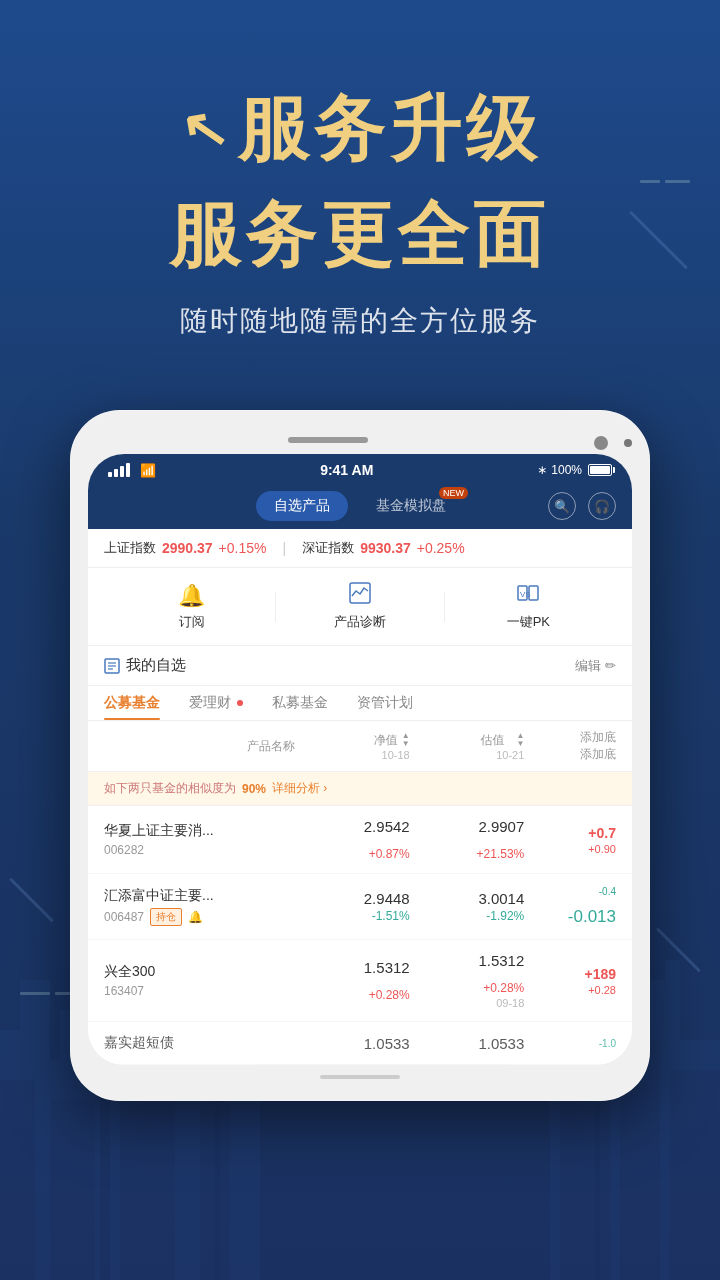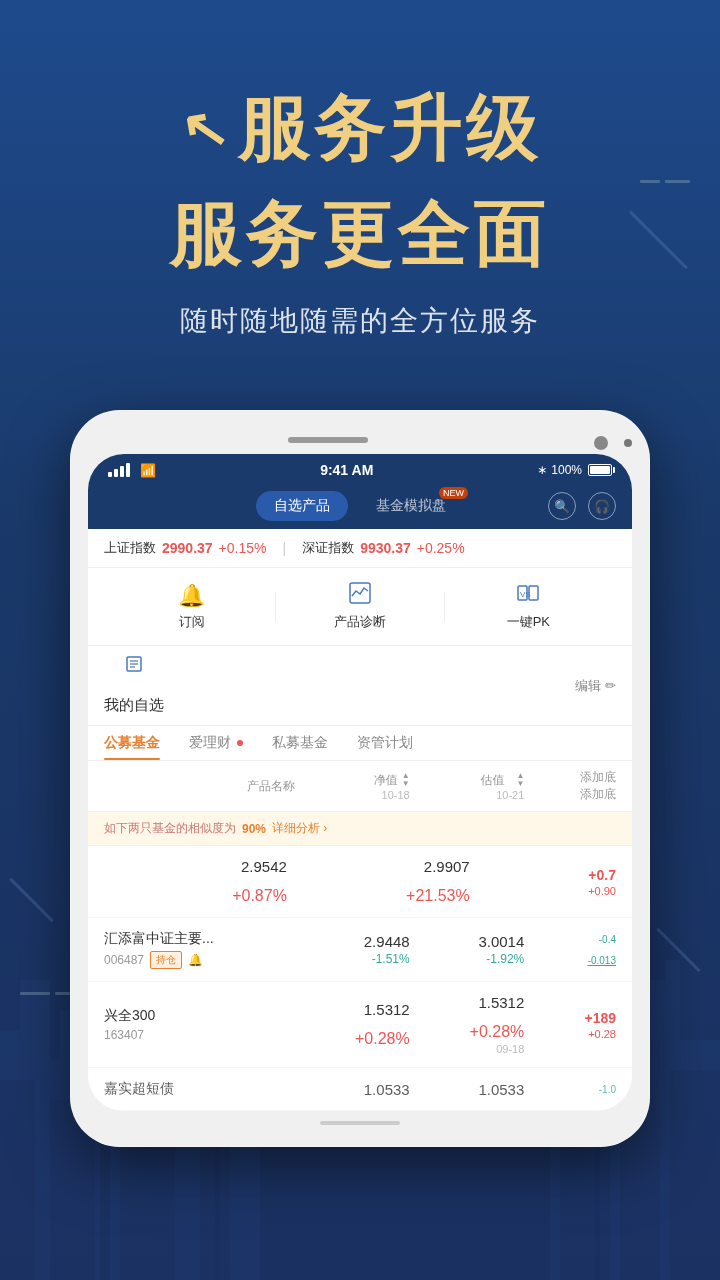--- a/index.html
+++ b/index.html
@@ -306,22 +306,21 @@
       align-items: center;
       padding: 10px 16px;
       border-bottom: 1px solid #eee;
     }
 
     .section-title {
       font-size: 15px;
       color: #333;
       display: flex;
       align-items: center;
-      gap: 24px;
-      flex-direction: column;
+      gap: 6px;
     }
 
     .section-edit {
       font-size: 13px;
       color: #888;
       display: flex;
       align-items: center;
       gap: 4px;
     }
 
@@ -454,21 +453,21 @@
       color: #aaa;
     }
 
     .nav-value {
       font-size: 15px;
       color: #333;
       font-weight: 500;
     }
 
     .nav-change-pos {
-      font-size: 16px;
+      font-size: 12px;
       color: #e55;
       margin-top: 12px;
     }
 
     .nav-change-neg {
       font-size: 12px;
       color: #3a9;
       margin-top: 2px;
     }
 
@@ -484,24 +483,23 @@
       font-weight: 500;
     }
 
     .add-sub-pos {
       font-size: 11px;
       color: #e55;
       margin-top: 2px;
     }
 
     .add-sub-neg {
-      font-size: 10px;
+      font-size: 17px;
       color: #3a9;
       margin-top: 10px;
-      text-decoration: underline;
     }
 
     .date-label {
       font-size: 11px;
       color: #bbb;
       margin-top: 2px;
     }
 
     
     .phone-speaker {
@@ -747,20 +745,26 @@
         </div>
 
         <div class="similarity-notice">
           <span>如下两只基金的相似度为</span>
           <span style="color:#e88030;font-weight:600">90%</span>
           <span class="similarity-link">详细分析 ›</span>
         </div>
 
         <div class="fund-row">
           <div class="fund-row-inner">
+            <div class="fund-info">
+              <div class="fund-name">华夏上证主要消...</div>
+              <div class="fund-code-row">
+                <span class="fund-code">006282</span>
+              </div>
+            </div>
             <div class="fund-nav-col">
               <div class="nav-value">2.9542</div>
               <div class="nav-change-pos">+0.87%</div>
             </div>
             <div class="fund-est-col">
               <div class="nav-value">2.9907</div>
               <div class="nav-change-pos">+21.53%</div>
             </div>
             <div class="fund-add-col">
               <div class="add-value-pos">+0.7</div>

